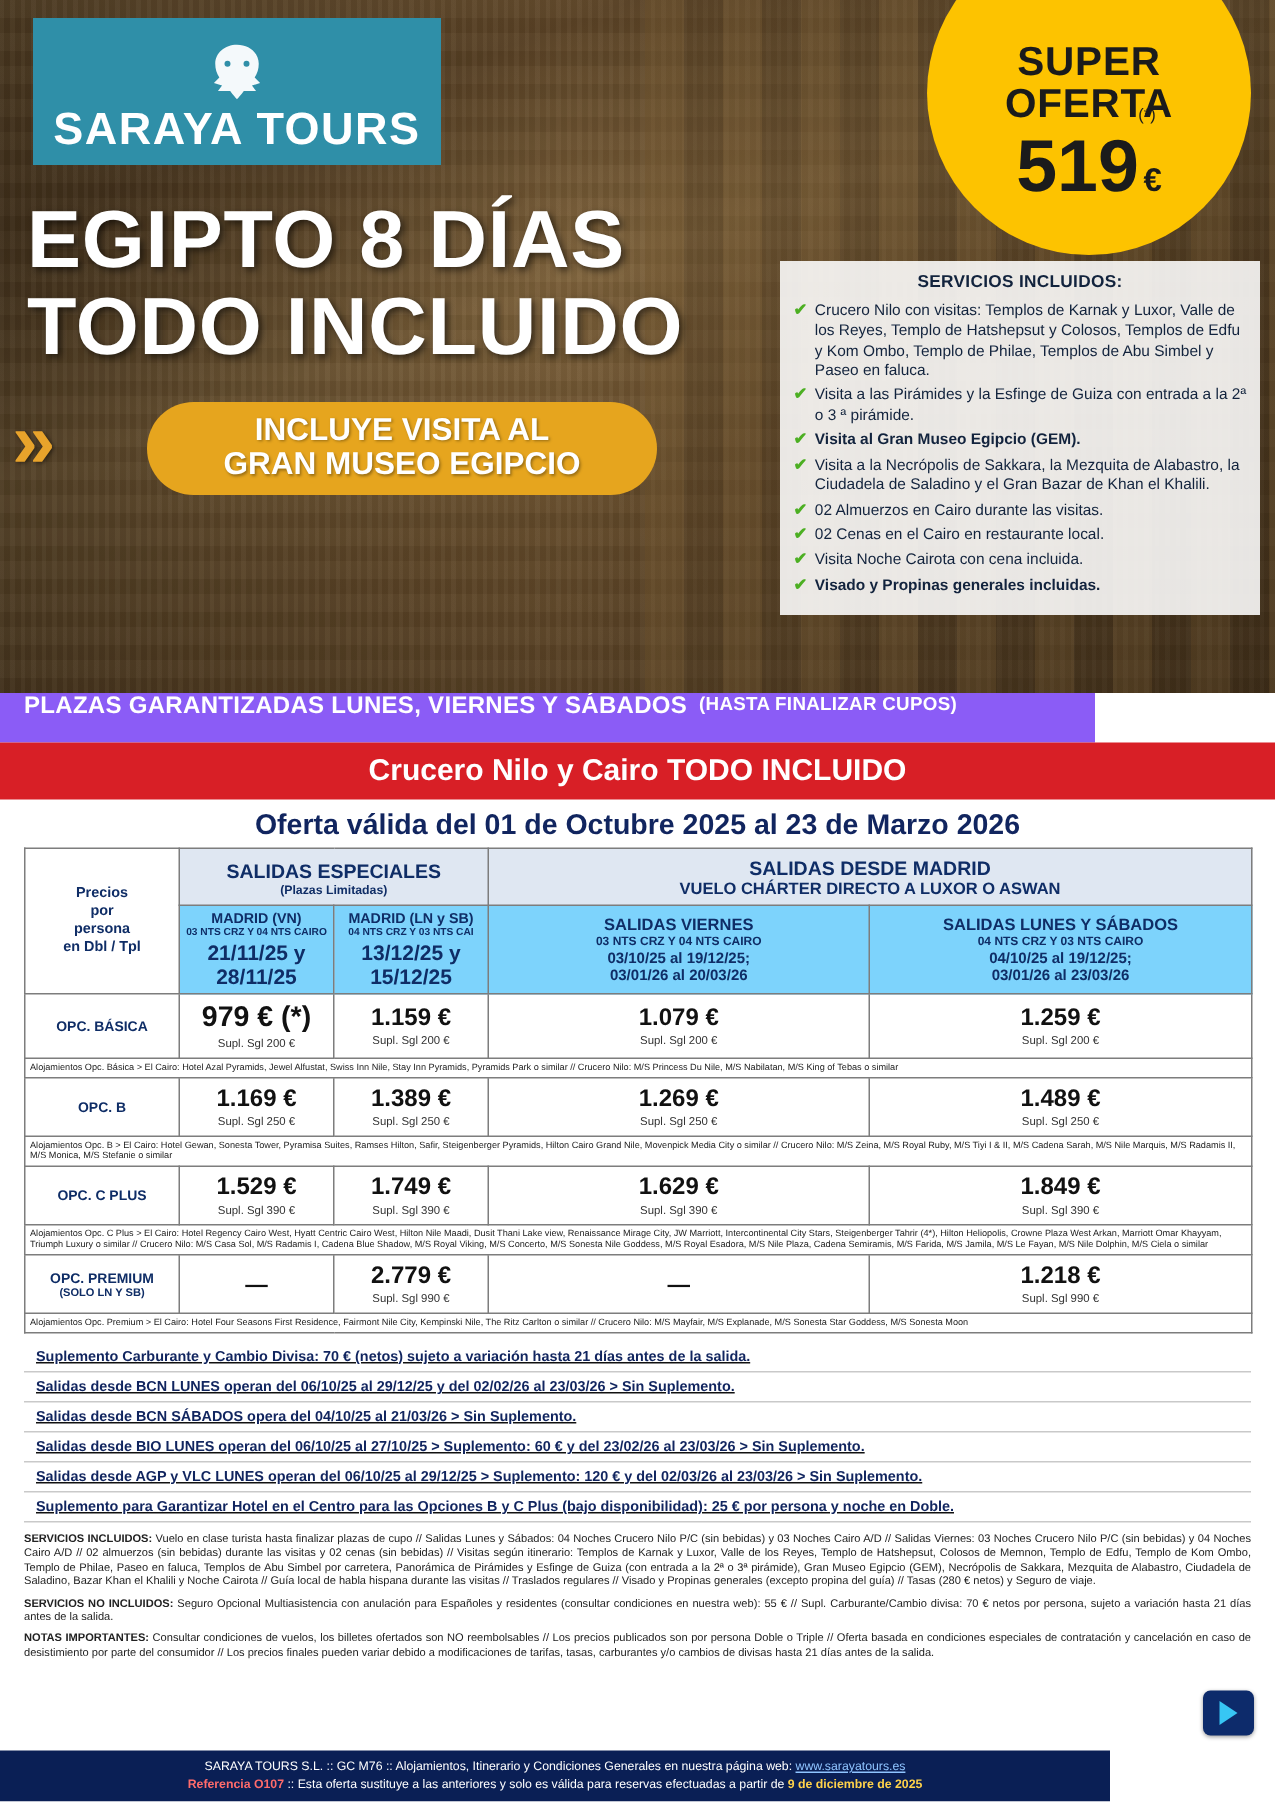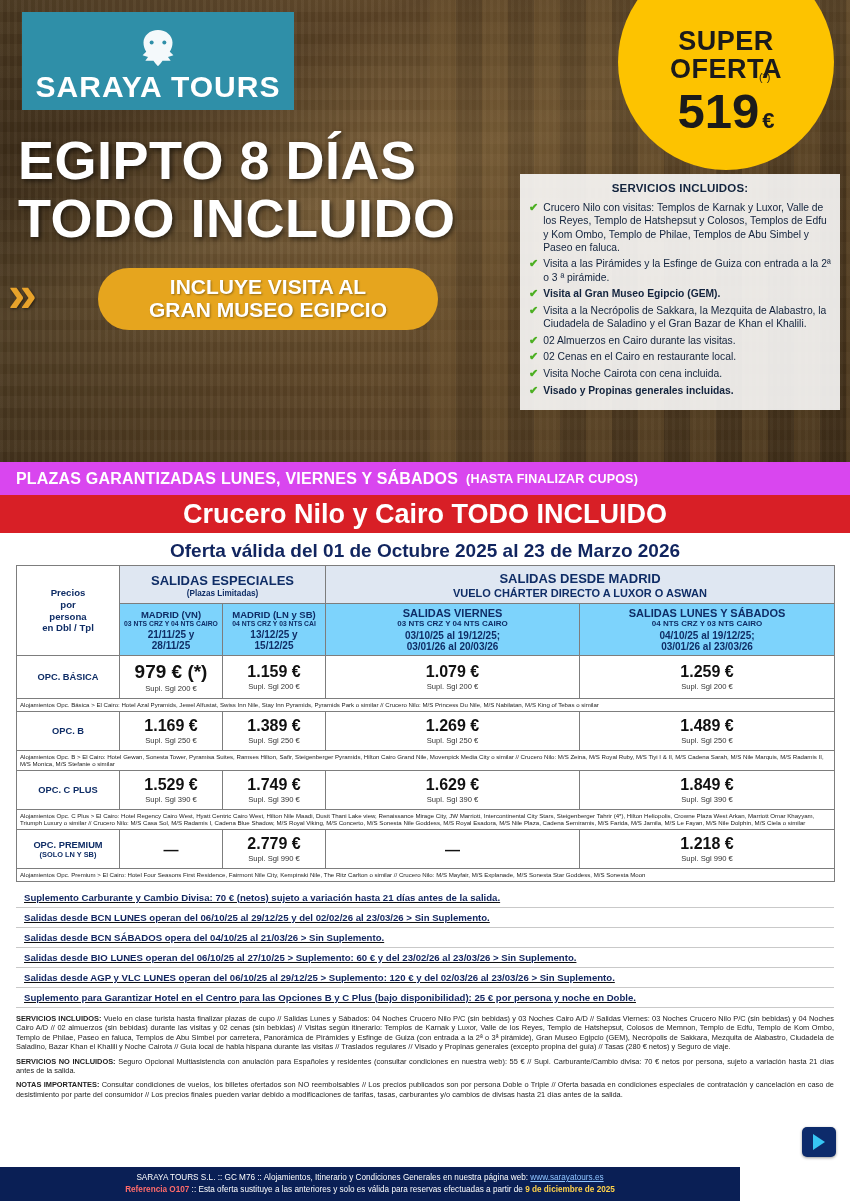--- a/index.html
+++ b/index.html
@@ -98,29 +98,29 @@
     background:rgba(255,255,255,0.88);
     padding:7px 9px 9px 9px;
     font-size:10.3px; line-height:1.30; color:#12233d;
   }
   .serv-title { text-align:center; font-weight:bold; font-size:11.5px; margin-bottom:5px; letter-spacing:.2px;}
   .serv-item { display:flex; gap:5px; margin-bottom:3px; }
   .tick { color:#4caf22; font-weight:bold; font-size:11px; line-height:1.25; flex:0 0 auto; }
 
   
   .band-plazas {
-    width:850px; height:33px; background:#d946ef; color:#fff;
-    display:flex; align-items:center; padding-left:16px;
+    width:730px; height:33px; background:#8b5cf6; color:#fff;
+    display:flex; padding-left:16px;
     font-weight:bold; font-size:16px; letter-spacing:.2px;
   }
   .band-plazas .small { font-size:12.5px; margin-left:8px; font-weight:bold; }
   .band-red {
     width:850px; height:38px; background:#d81f26; color:#fff;
     display:flex; align-items:center; justify-content:center;
-    font-weight:bold; font-size:27px;
+    font-weight:bold; font-size:20px;
   }
   .band-valid {
     width:850px; height:32px; color:#11255f;
     display:flex; align-items:center; justify-content:center;
     font-weight:bold; font-size:19px; padding-top:4px;
   }
 
   
   .tbl-wrap { padding:0 16px; }
   table.price { width:818px; border-collapse:collapse; table-layout:fixed; }
@@ -130,21 +130,21 @@
   .c-b { width:103px; }
   .c-c { width:254px; }
   .c-d { width:255px; }
 
   .hdr-blue { background:#dfe7f2; text-align:center; font-weight:bold; color:#0f2d66; }
   .hdr-title { font-size:13px; padding:4px 2px 1px; }
   .hdr-sub { font-size:8.2px; font-weight:bold; padding-bottom:3px; }
   .sub2 { background:#7dd3fc; text-align:center; color:#0f2d66; font-weight:bold; }
   .sub2 .l1 { font-size:9.5px; }
   .sub2 .l2 { font-size:6.8px; font-weight:bold; }
-  .sub2 .dates { font-size:10px; font-weight:bold; padding-top:2px;}
+  .sub2 .dates { font-size:14px; font-weight:bold; padding-top:2px;}
   .precio-cell {
     text-align:center; font-size:9.6px; font-weight:bold; color:#0f2d66; line-height:1.25;
   }
   .opc-cell { text-align:center; font-weight:bold; font-size:9.3px; color:#0f2d66; padding:6px 2px; }
   .price-cell { text-align:center; padding:5px 2px; }
   .price-main { font-size:16px; font-weight:bold; color:#111; }
   .price-main.big { font-size:19px; }
   .price-supl { font-size:7.6px; color:#333; margin-top:1px; }
   .note-row td {
     font-size:6.1px; line-height:1.25; padding:2px 3px; color:#222; border-top:none;

